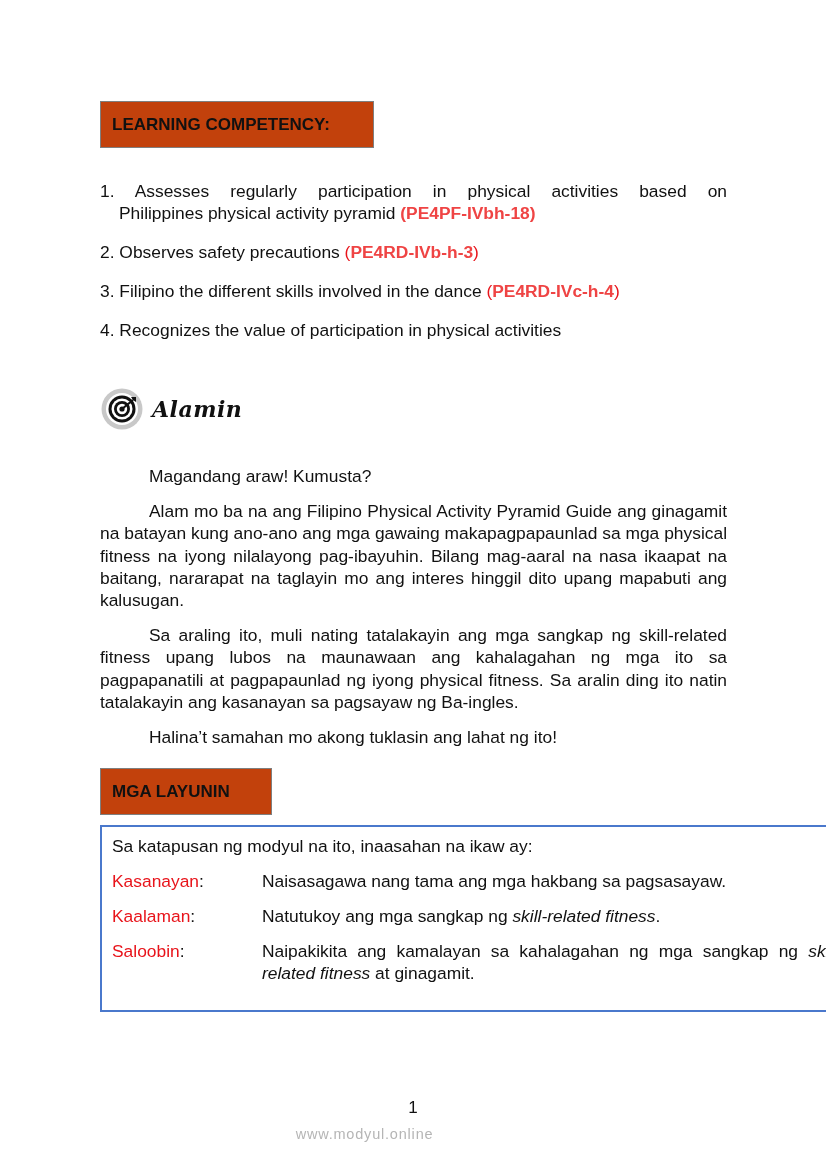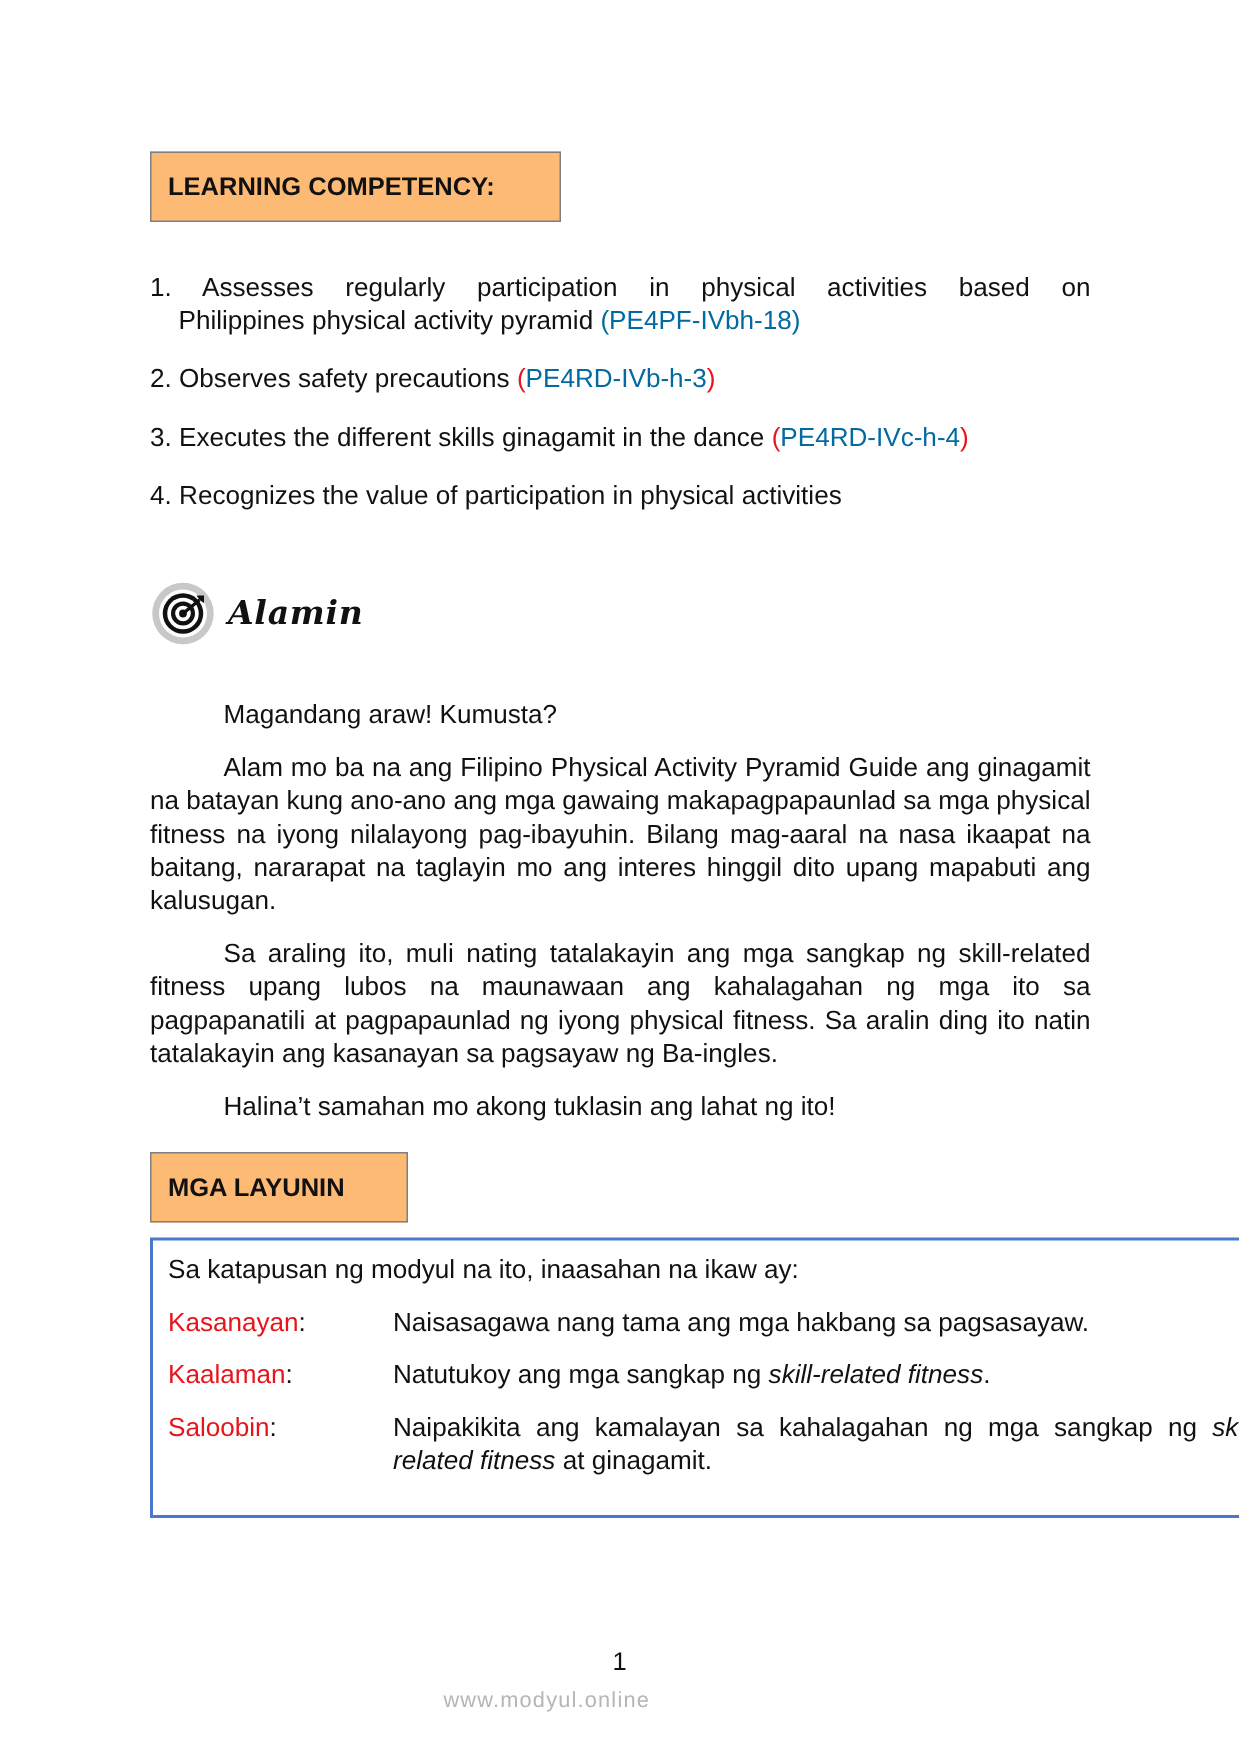--- a/index.html
+++ b/index.html
@@ -1,31 +1,31 @@
 <!DOCTYPE html>
 <html><head>
 <meta charset="utf-8">
 <style>
   html, body { margin: 0; padding: 0; background: #ffffff; }
   body { width: 826px; height: 1169px; position: relative; overflow: hidden;
          font-family: "Liberation Sans", sans-serif; color: #111; }
   .page { position: absolute; left: 0; top: 0; width: 826px; height: 1169px; }
 
-  .heading-box { position: absolute; border: 1.5px solid #7f7f7f; background: #fdba74;
+  .heading-box { position: absolute; border: 1.5px solid #7f7f7f; background: #c2410c;
                  font-weight: bold; font-size: 17px; color: #111;
                  display: flex; align-items: center; box-sizing: border-box; padding-left: 11px; }
   #lc-box { left: 100px; top: 101px; width: 274px; height: 47px; }
   #ml-box { left: 100px; top: 768px; width: 172px; height: 47px; }
 
   .comp-list { position: absolute; left: 100px; top: 180px; width: 627px; font-size: 17.4px; line-height: 22px; }
   .comp-item { margin: 0 0 17px 0; }
   .comp-item .line1 { text-align: justify; text-align-last: justify; }
   .comp-item .cont { padding-left: 19px; }
   .comp-item .cont.narrow { padding-left: 12px; }
-  .code { color: #0369a1; font-weight: normal; }
+  .code { color: #ef4444; font-weight: bold; }
   .rparen { color: #e8141b; }
 
   .alamin { position: absolute; left: 101px; top: 388px; display: flex; align-items: center; justify-content: flex-end; }
   .alamin .icon { width: 42px; height: 42px; }
   .alamin .title { font-family: "DejaVu Serif", serif; font-weight: bold; font-style: italic;
                    font-size: 22px; margin-left: 9px; color: #111; letter-spacing: 0.5px; }
 
   .body-text { position: absolute; left: 100px; top: 465px; width: 627px; font-size: 17.4px; line-height: 22.2px; }
   .para { text-align: justify; text-indent: 49px; margin: 0 0 13px 0; }
 
@@ -59,21 +59,21 @@
       <div class="cont">
         <span>Philippines physical activity pyramid </span><span class="code">(PE4PF-IVbh-18)</span>
       </div>
     </div>
     <div class="comp-item">
       <span>2.</span>
       <span>Observes safety precautions </span><span class="rparen">(</span><span class="code">PE4RD-IVb-h-3</span><span class="rparen">)</span>
     </div>
     <div class="comp-item">
       <span>3.</span>
-      <span>Executes the different skills ginagamit in the dance </span><span class="rparen">(</span><span class="code">PE4RD-IVc-h-4</span><span class="rparen">)</span>
+      <span>Filipino the different skills involved in the dance </span><span class="rparen">(</span><span class="code">PE4RD-IVc-h-4</span><span class="rparen">)</span>
     </div>
     <div class="comp-item">
       <div>
         <span>4.</span>
         <span>Recognizes the value of participation in physical activities</span>
       </div>
     </div>
   </div>
 
   <div class="alamin">

